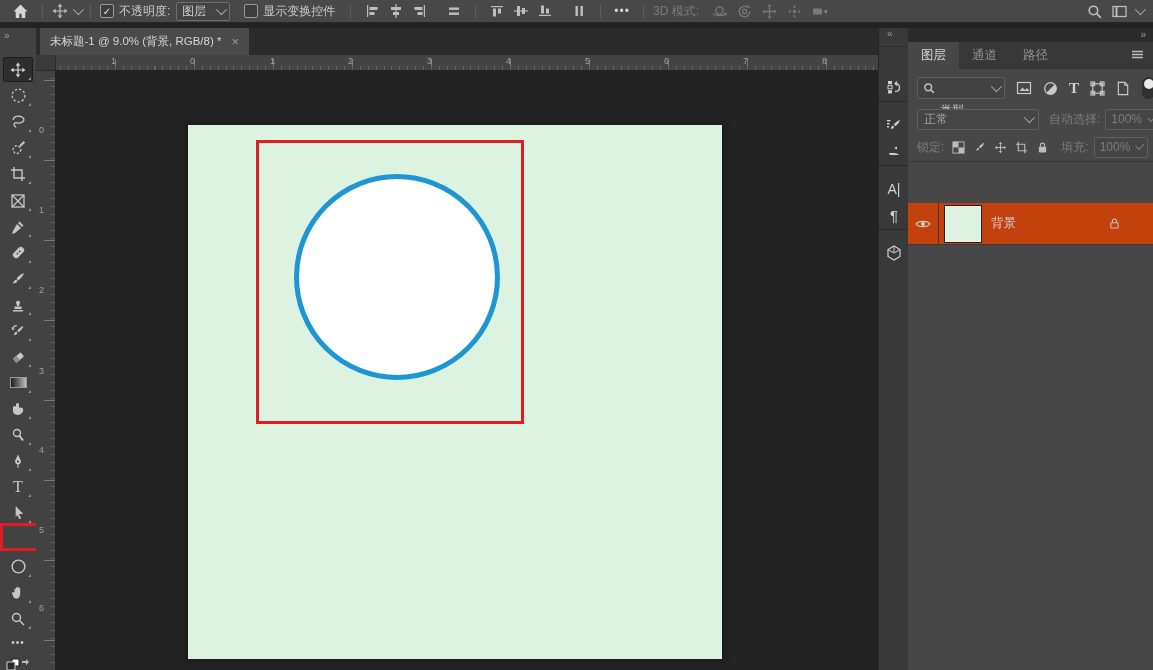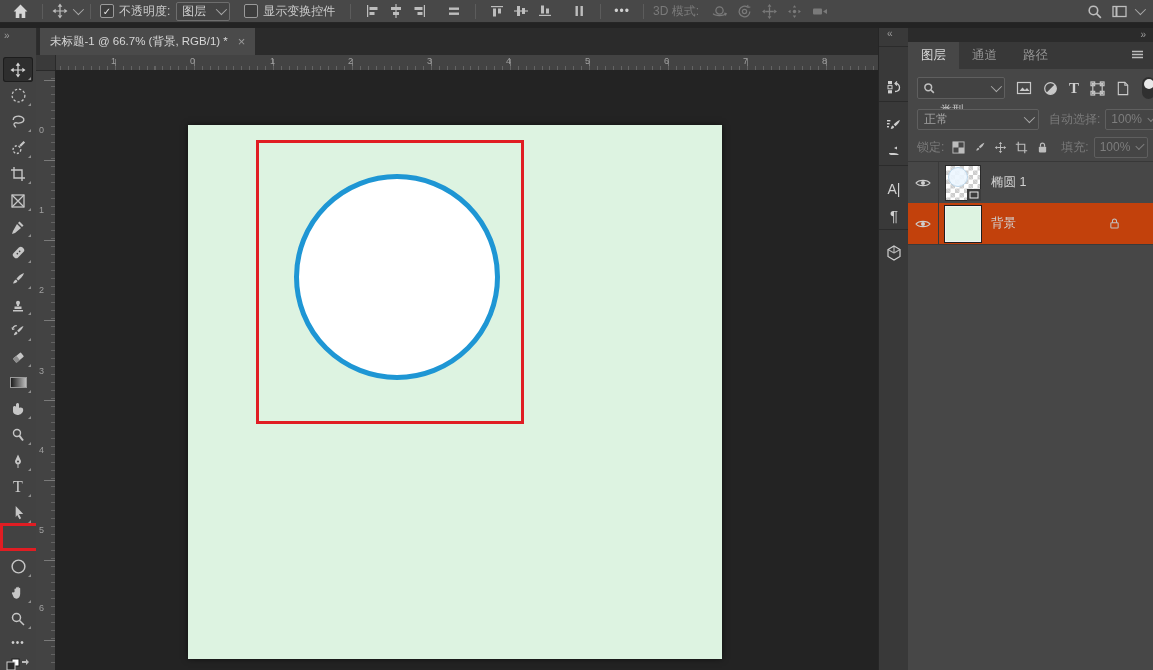--- a/index.html
+++ b/index.html
@@ -239,21 +239,21 @@
       <svg class="ico" width="20" height="17" viewBox="0 0 20 16" fill="none" stroke="currentColor" stroke-width="1.3">
           <rect x="2" y="3" width="13" height="10"></rect>
           <path d="M5.5 3v10" stroke-width="2"></path>
         </svg>
       <div class="chev" style="margin-left:4px;"></div>
     </div>
   </div>
 
   <div class="tabstrip">
     <div class="doc-tab">
-      <span>未标题-1 @ 66.7% (背景, RGB/1) *</span>
+      <span>未标题-1 @ 9.0% (背景, RGB/8) *</span>
       <span class="doc-close">×</span>
     </div>
   </div>
 
   <div class="toolbar">
     <div class="tb-expand">»</div>
 
     <div class="tool sel fly" style="top:29px;">
       <svg width="16" height="16" viewBox="0 0 16 16">
           <path fill="#d9d9d9" d="M8 .5l2.3 3.2H5.7L8 .5zm0 15l2.3-3.2H5.7L8 15.5zM.5 8l3.2-2.3v4.6L.5 8zm15 0l-3.2-2.3v4.6L15.5 8zM7.4 3.5h1.2v9H7.4zM3.5 7.4h9v1.2h-9z"></path>
@@ -568,37 +568,20 @@
       </div>
       <span class="dim" style="margin-left:12px;">填充:</span>
       <div class="val-box" style="margin-left:5px;width:42px;">
         <span>100%</span>
         <div class="chev" style="border-color:#7d7d7d;"></div>
       </div>
     </div>
 
     <div class="abs" style="left:0;top:133px;width:245px;height:1px;background:#383838;"></div>
 
-    <div class="layer-row" style="top:134px;">
-      <div class="eye-cell">
-        <svg width="16" height="12" viewBox="0 0 16 12" fill="none" stroke="#cfcfcf" stroke-width="1.2">
-            <path d="M1 6c2.6-3.6 11.4-3.6 14 0-2.6 3.6-11.4 3.6-14 0z"></path>
-            <circle cx="8" cy="6" r="2" fill="#cfcfcf" stroke="none"></circle>
-          </svg>
-      </div>
-      <div class="thumb checker">
-        <div class="thumb-circle"></div>
-        <div class="shape-badge">
-          <svg width="10" height="8" viewBox="0 0 10 8" fill="none" stroke="#e8e8e8" stroke-width="1">
-              <rect x="1" y="1" width="8" height="6"></rect>
-            </svg>
-        </div>
-      </div>
-      <span class="layer-name">椭圆 1</span>
-    </div>
 
     <div class="layer-row sel" style="top:175px;">
       <div class="eye-cell">
         <svg width="16" height="12" viewBox="0 0 16 12" fill="none" stroke="#cfcfcf" stroke-width="1.2">
             <path d="M1 6c2.6-3.6 11.4-3.6 14 0-2.6 3.6-11.4 3.6-14 0z"></path>
             <circle cx="8" cy="6" r="2" fill="#cfcfcf" stroke="none"></circle>
           </svg>
       </div>
       <div class="thumb bgthumb"></div>
       <span class="layer-name">背景</span>

